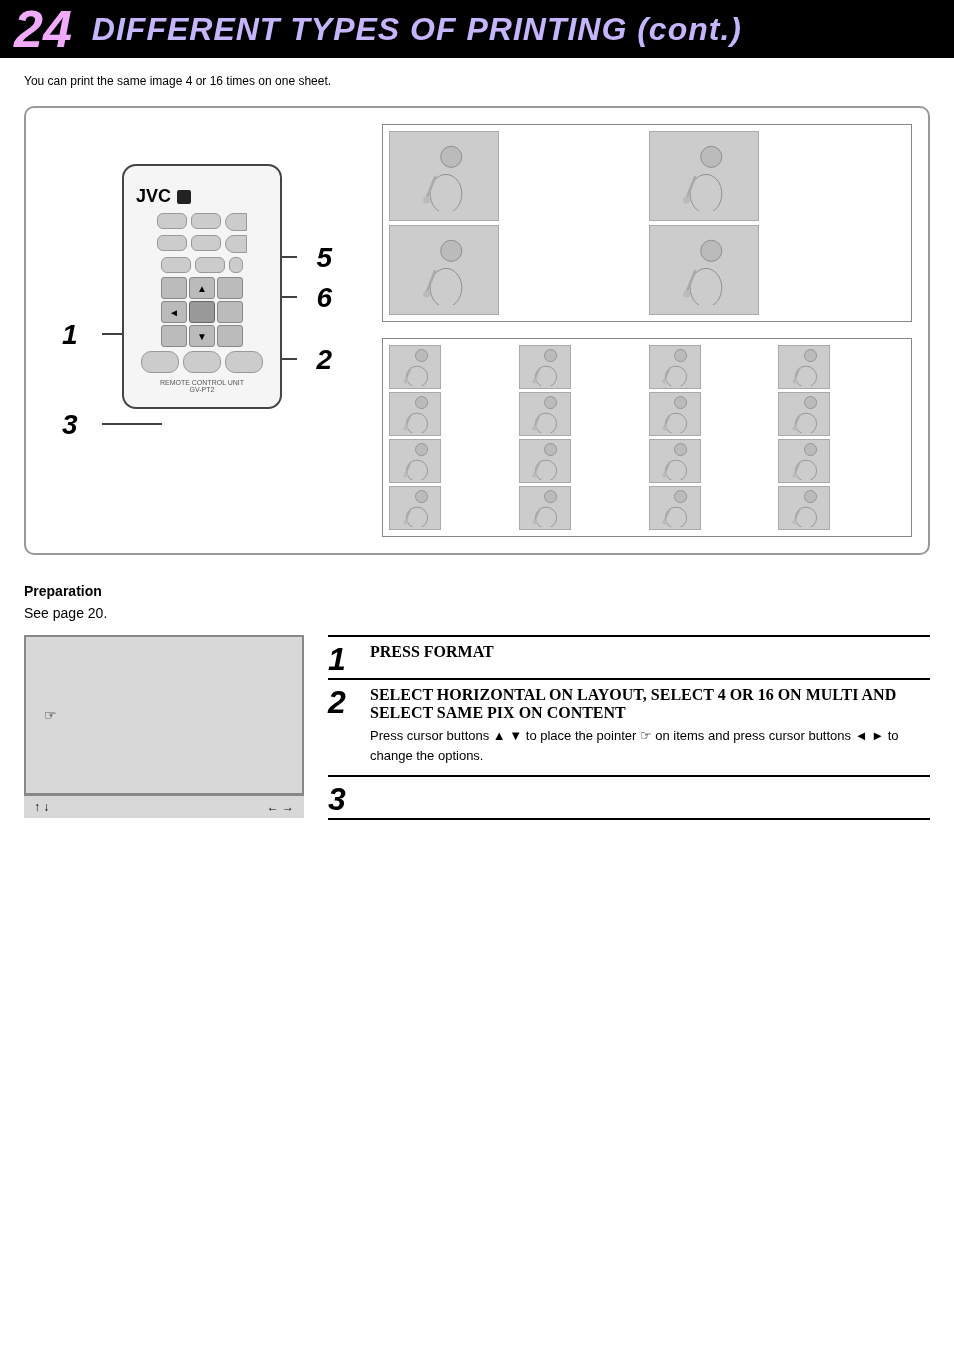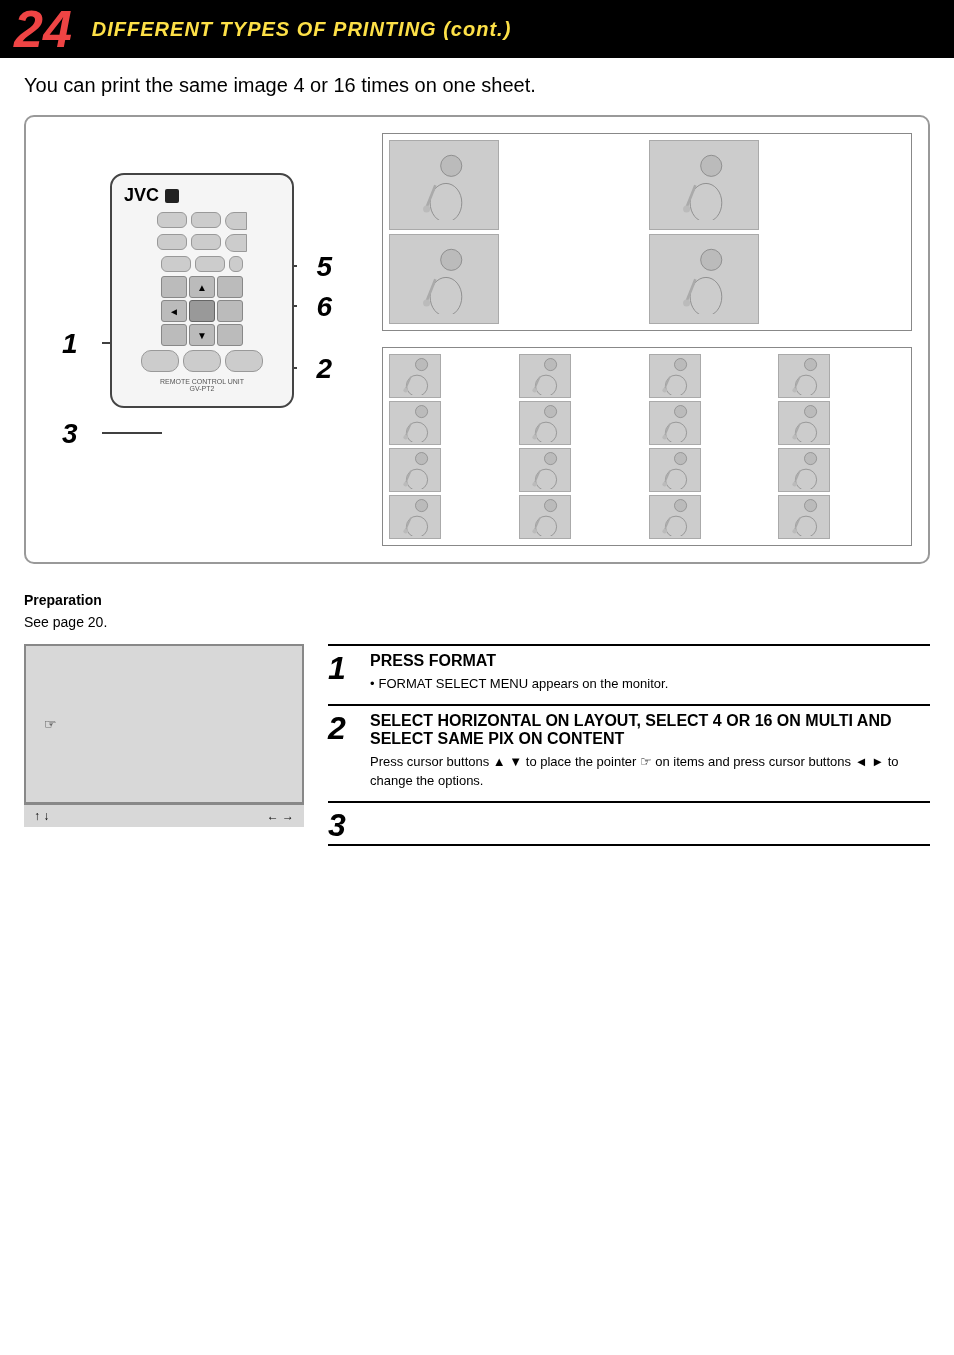--- a/index.html
+++ b/index.html
@@ -17,53 +17,53 @@
     .header {
       display: flex;
       align-items: stretch;
       height: 58px;
       background: #000;
       padding: 0;
     }
     .header-number {
       font-size: 52px;
       font-weight: bold;
-      color: #ef4444;
+      color: #f0abfc;
       font-style: italic;
       padding: 0 10px 0 14px;
       line-height: 58px;
       background: #000;
       min-width: 80px;
     }
     .header-title {
-      font-size: 20px;
+      font-size: 32px;
       font-weight: bold;
       font-style: italic;
-      color: #fde047;
+      color: #c4b5fd;
       background: #000;
       flex: 1;
       display: flex;
       align-items: center;
       padding-left: 10px;
       letter-spacing: 1px;
     }
 
     
     .content {
       padding: 16px 24px;
     }
 
     .section-title {
       font-size: 20px;
       font-weight: bold;
       margin-bottom: 8px;
     }
 
     .intro-text {
-      font-size: 20px;
+      font-size: 12px;
       margin-bottom: 18px;
     }
 
     
     .top-illustration {
       display: flex;
       gap: 20px;
       margin-bottom: 28px;
       border: 2px solid #999;
       border-radius: 10px;
@@ -73,26 +73,26 @@
 
     
     .remote-container {
       position: relative;
       width: 320px;
       min-height: 360px;
       flex-shrink: 0;
     }
 
     .remote-box {
-      width: 184px;
+      width: 160px;
       margin: 10px auto;
       border: 2px solid #444;
       border-radius: 14px;
       background: #f5f5f5;
-      padding: 10px 8px 14px 8px;
+      padding: 20px 8px 14px 8px;
       position: relative;
     }
 
     .remote-brand {
       font-size: 18px;
       font-weight: bold;
       text-align: left;
       margin-bottom: 6px;
       padding-left: 4px;
       display: flex;
@@ -279,20 +279,21 @@
 
     .step-content {
       padding: 6px 0 10px 4px;
     }
 
     .step-heading {
       font-size: 16px;
       font-weight: bold;
       margin-bottom: 4px;
       text-transform: uppercase;
+      font-family: Liberation Serif, serif;
     }
 
     .step-body {
       font-size: 13px;
       line-height: 1.5;
     }
 
     .step-body .bullet {
       display: block;
       padding-left: 12px;
@@ -580,23 +581,20 @@
           <span>← →</span>
         </div>
       </div>
 
       <div class="steps-container">
 
         <div class="step">
           <div class="step-number">1</div>
           <div class="step-content">
             <div class="step-heading">PRESS FORMAT</div>
-            <div class="step-body">
-              <span class="bullet">FORMAT SELECT MENU appears on the monitor.</span>
-            </div>
           </div>
         </div>
 
         <div class="step">
           <div class="step-number">2</div>
           <div class="step-content">
             <div class="step-heading">SELECT HORIZONTAL ON LAYOUT, SELECT 4 OR 16 ON MULTI AND SELECT SAME PIX ON CONTENT</div>
             <div class="step-body">
               Press cursor buttons ▲  ▼ to place the pointer ☞ on items and press cursor buttons ◄ ► <span>to</span> change the options.
             </div>

